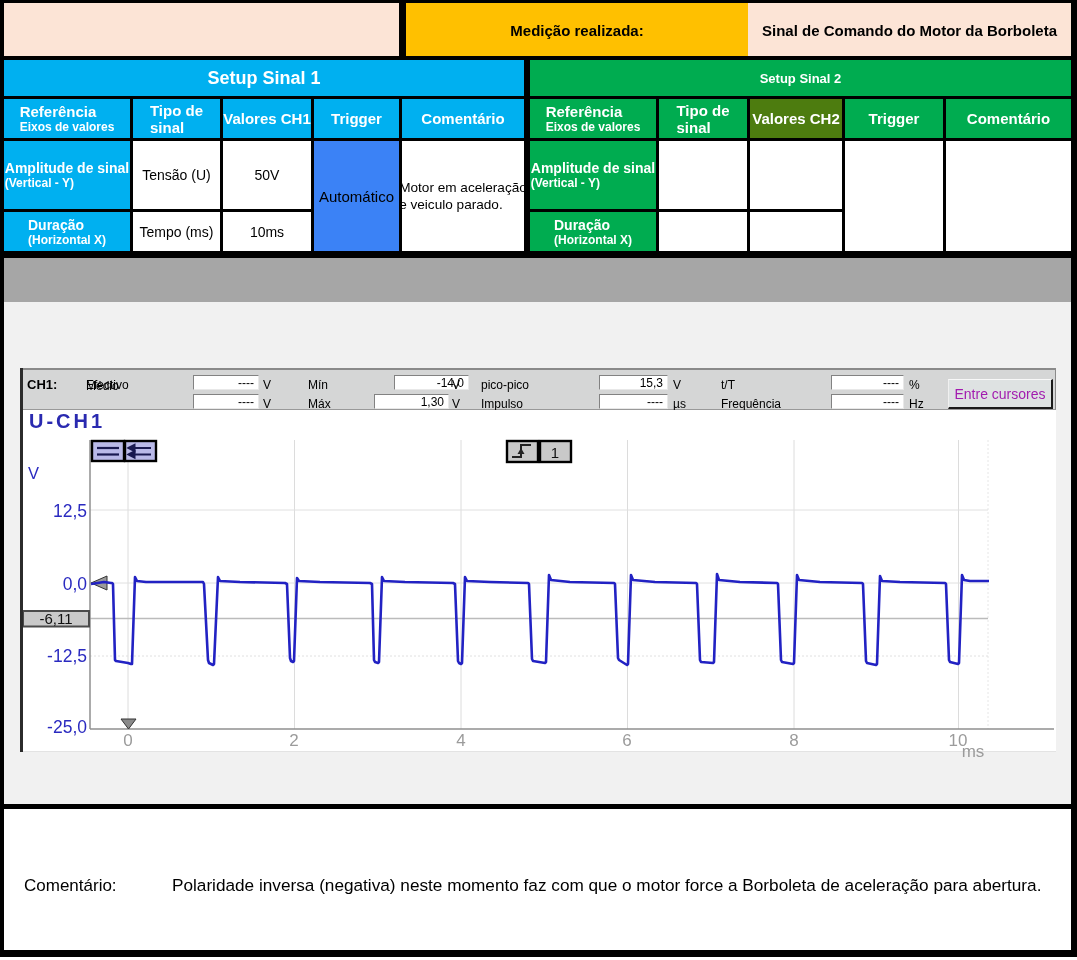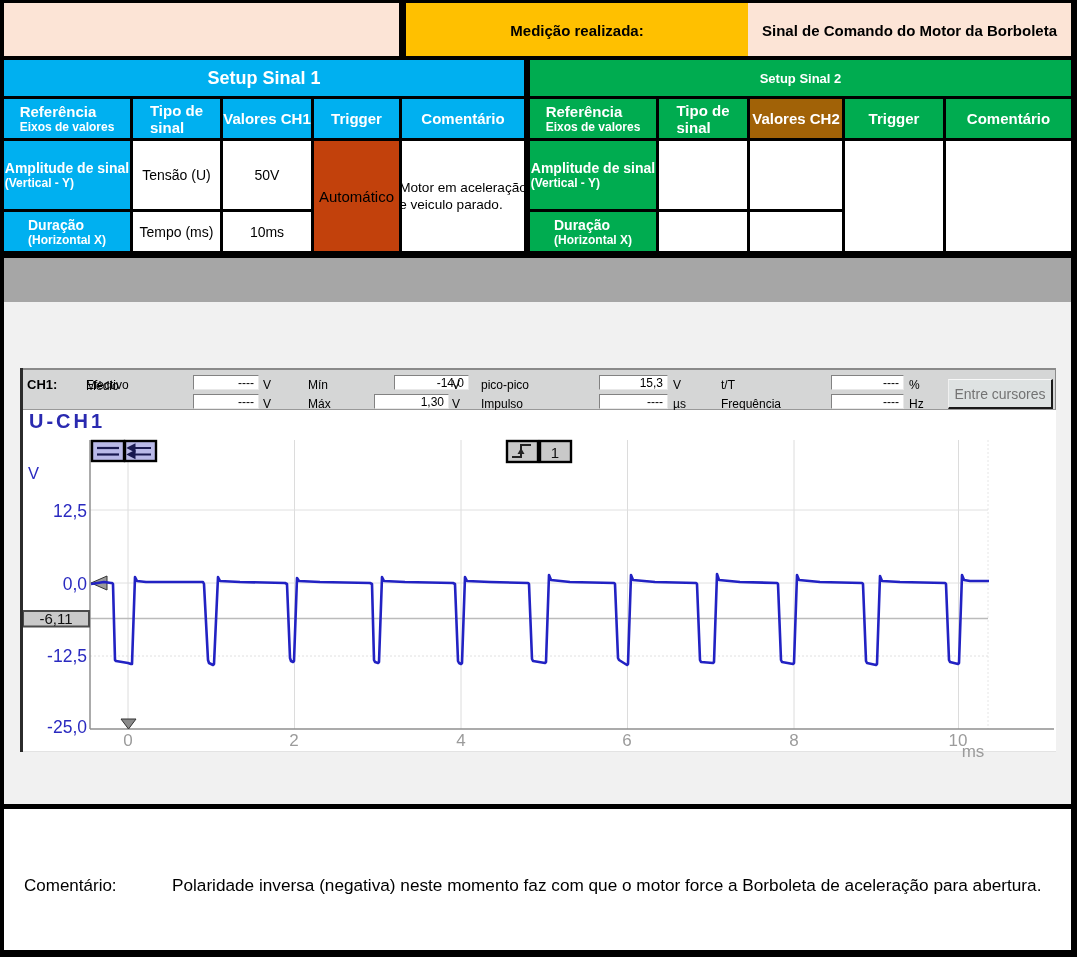--- a/index.html
+++ b/index.html
@@ -72,40 +72,40 @@
         <div style="font-size:12px;">(Horizontal X)</div>
       </div>
   </div>
   <div class="abs cc" style="left:133px;top:212px;width:87px;height:39px;background:#fff;">
     <span style="font-size:14px;">Tempo (ms)</span>
   </div>
   <div class="abs cc" style="left:223px;top:212px;width:88px;height:39px;background:#fff;">
     <span style="font-size:14px;">10ms</span>
   </div>
 
-  <div class="abs cc" style="left:314px;top:141px;width:85px;height:110px;background:#c2410c;">
+  <div class="abs cc" style="left:314px;top:141px;width:85px;height:110px;background:#3b82f6;">
     <span style="font-size:15px;">Automático</span>
   </div>
   <div class="abs cc" style="left:402px;top:141px;width:122px;height:110px;background:#fff;">
     <span style="font-size:13.6px;line-height:17px;white-space:nowrap;">Motor em aceleração<br>e veiculo parado.</span>
   </div>
 
   <div class="abs cc" style="left:530px;top:60px;width:541px;height:36px;background:#00ac50;">
     <span style="font-size:13px;font-weight:bold;color:#fff;">Setup Sinal 2</span>
   </div>
   <div class="abs cc" style="left:530px;top:99px;width:126px;height:39px;background:#00ac50;color:#fff;font-weight:bold;">
     <div>
         <div style="font-size:15px;">Referência</div>
         <div style="font-size:12px;">Eixos de valores</div>
       </div>
   </div>
   <div class="abs cc" style="left:659px;top:99px;width:88px;height:39px;background:#00ac50;color:#fff;font-weight:bold;">
     <div style="font-size:15px;line-height:17px;">Tipo de<br>sinal</div>
   </div>
-  <div class="abs cc" style="left:750px;top:99px;width:92px;height:39px;background:#a16207;color:#fff;font-weight:bold;">
+  <div class="abs cc" style="left:750px;top:99px;width:92px;height:39px;background:#4d7c0f;color:#fff;font-weight:bold;">
     <span style="font-size:15px;">Valores CH2</span>
   </div>
   <div class="abs cc" style="left:845px;top:99px;width:98px;height:39px;background:#00ac50;color:#fff;font-weight:bold;">
     <span style="font-size:15px;">Trigger</span>
   </div>
   <div class="abs cc" style="left:946px;top:99px;width:125px;height:39px;background:#00ac50;color:#fff;font-weight:bold;">
     <span style="font-size:15px;">Comentário</span>
   </div>
 
   <div class="abs cc" style="left:530px;top:141px;width:126px;height:68px;background:#00ac50;color:#fff;font-weight:bold;">
@@ -151,21 +151,21 @@
     <div class="abs ibox" style="left:810px;top:5px;width:73px;">----</div>
     <div class="abs ibox" style="left:810px;top:24px;width:73px;">----</div>
     <div class="abs" style="left:242px;top:8px;">V</div>
     <div class="abs" style="left:242px;top:27px;">V</div>
     <div class="abs" style="left:431px;top:8px;">V</div>
     <div class="abs" style="left:431px;top:27px;">V</div>
     <div class="abs" style="left:652px;top:8px;">V</div>
     <div class="abs" style="left:652px;top:27px;">µs</div>
     <div class="abs" style="left:888px;top:8px;">%</div>
     <div class="abs" style="left:888px;top:27px;">Hz</div>
-    <div class="abs cc" style="left:927px;top:9px;width:105px;height:30px;background:#dee2e2;border-top:1px solid #f8f8f8;border-left:1px solid #f0f0f0;border-right:2px solid #1a1a1a;border-bottom:2px solid #1a1a1a;box-sizing:border-box;color:#737373;font-size:14px;">Entre cursores</div>
+    <div class="abs cc" style="left:927px;top:9px;width:105px;height:30px;background:#dee2e2;border-top:1px solid #f8f8f8;border-left:1px solid #f0f0f0;border-right:2px solid #1a1a1a;border-bottom:2px solid #1a1a1a;box-sizing:border-box;color:#a21caf;font-size:14px;">Entre cursores</div>
   </div>
 
   <svg class="abs" style="left:20px;top:410px;" width="1036" height="356" viewBox="0 0 1036 356">
     <rect x="0" y="0" width="1036" height="342" fill="#ffffff"></rect>
     <line x1="0" y1="341.5" x2="1036" y2="341.5" stroke="#e3e3e3" stroke-width="1"></line>
 
     <g stroke="#dcdcdc" stroke-width="1">
       <line x1="108" y1="30" x2="108" y2="319"></line>
       <line x1="274.5" y1="30" x2="274.5" y2="319"></line>
       <line x1="441" y1="30" x2="441" y2="319"></line>

